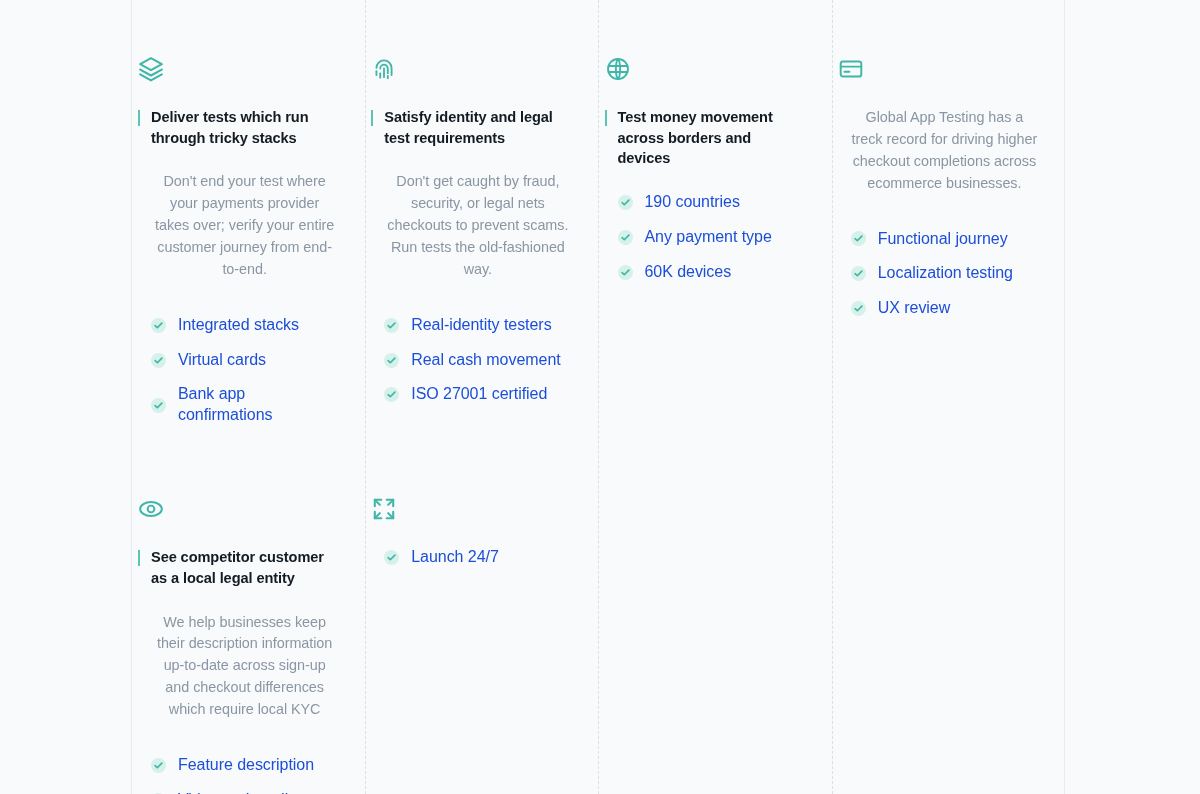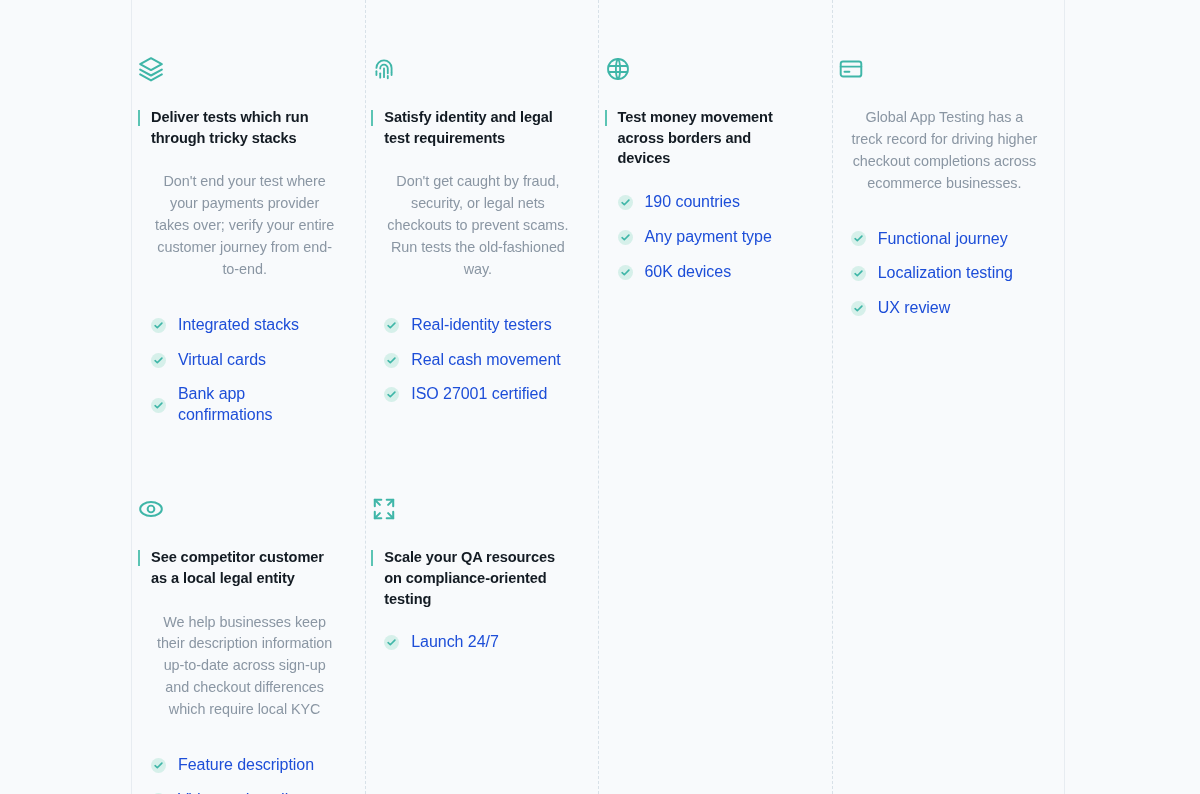--- a/index.html
+++ b/index.html
@@ -338,24 +338,20 @@
           <polyline points="9.5 3.5 3.5 3.5 3.5 9.5"></polyline>
           <polyline points="14.5 3.5 20.5 3.5 20.5 9.5"></polyline>
           <polyline points="20.5 14.5 20.5 20.5 14.5 20.5"></polyline>
           <polyline points="9.5 20.5 3.5 20.5 3.5 14.5"></polyline>
           <line x1="3.5" y1="3.5" x2="8.2" y2="8.2"></line>
           <line x1="20.5" y1="3.5" x2="15.8" y2="8.2"></line>
           <line x1="20.5" y1="20.5" x2="15.8" y2="15.8"></line>
           <line x1="3.5" y1="20.5" x2="8.2" y2="15.8"></line>
         </svg>
       </span>
-      <div class="heading-wrap">
-        <span class="heading-bar"></span>
-        <h3 class="card-heading">Scale your QA resources on compliance-oriented testing</h3>
-      </div>
       <ul class="feature-list">
         <li class="feature-item">
           <span class="check-icon">
             <svg viewBox="0 0 12 12" fill="none" stroke="#3fb6a8" stroke-width="2.2" stroke-linecap="round" stroke-linejoin="round">
                 <polyline points="1.5 6.3 4.4 9 10.5 2.8"></polyline>
               </svg>
           </span>
           <span class="feature-label">Launch 24/7</span>
         </li>
 

